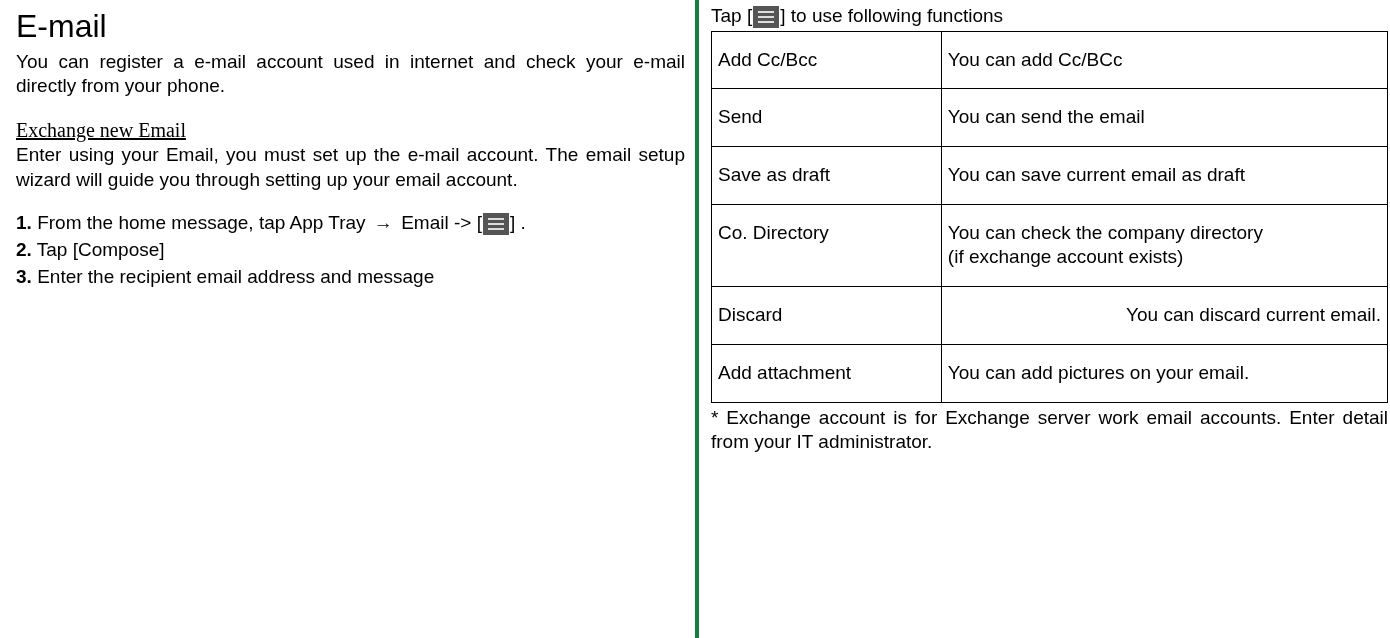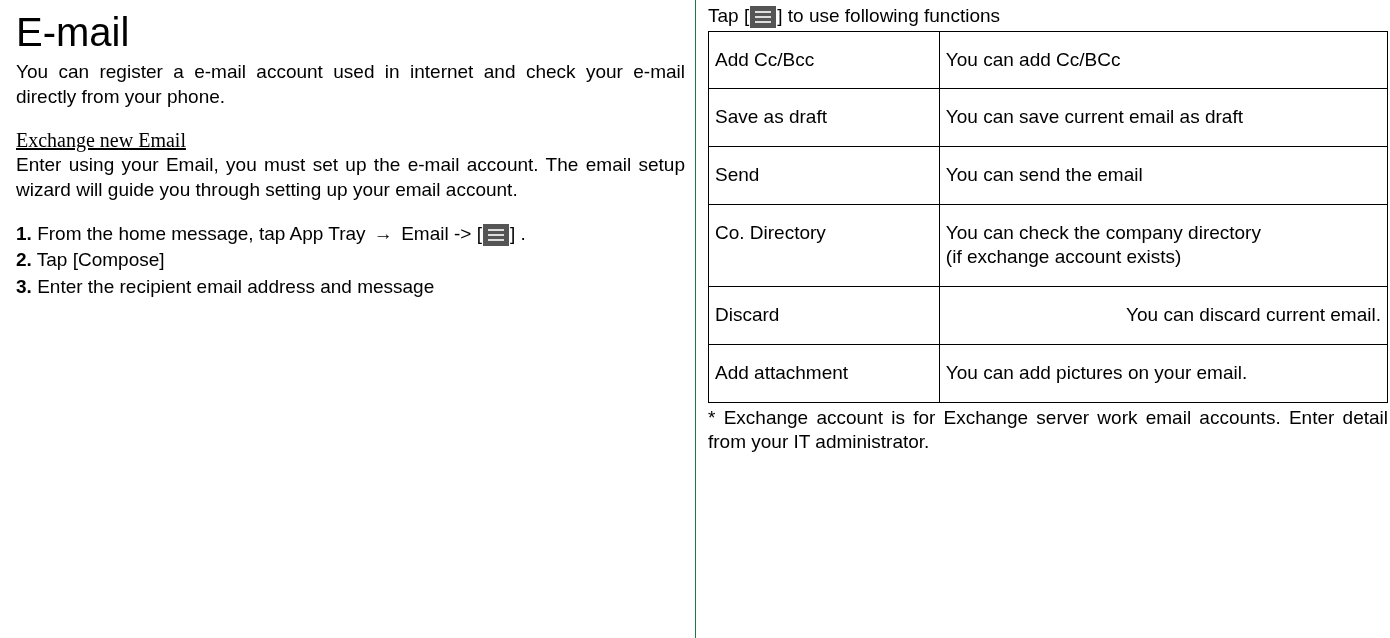--- a/index.html
+++ b/index.html
@@ -19,26 +19,26 @@
     }
     .col {
       width: 695px;
       padding: 4px 10px 4px 16px;
       position: relative;
     }
     .col-left {
       border: none;
     }
     .col-right {
-      border-left: 1px solid #15803d;
+      border-left: 4px solid #15803d;
       padding-left: 12px;
       padding-right: 2px;
     }
     .main-title {
-      font-size: 40px;
+      font-size: 32px;
       font-weight: normal;
       margin-top: 2px;
       margin-bottom: 2px;
     }
     .intro {
       text-align: justify;
       margin-bottom: 18px;
     }
     .section-title {
       font-family: Georgia, 'Times New Roman', serif;
@@ -127,26 +127,26 @@
   <div class="tap-line">
     <span>Tap [</span><span class="menu-icon"></span><span>] to use following functions</span>
   </div>
   <table>
     <tbody id="fn-table-body">
     <tr>
           <td>Add Cc/Bcc</td>
           <td style="white-space: pre-line; margin-left: 18px;">You can add Cc/BCc</td>
         </tr>
         <tr>
+          <td>Send</td>
+          <td style="white-space: pre-line;">You can send the email</td>
+        </tr>
+        <tr>
           <td>Save as draft</td>
           <td style="white-space: pre-line;">You can save current email as draft</td>
-        </tr>
-        <tr>
-          <td>Send</td>
-          <td style="white-space: pre-line;">You can send the email</td>
         </tr>
         <tr>
           <td>Co. Directory</td>
           <td style="white-space: pre-line; margin-top: 18px;">You can check the company directory
 (if exchange account exists)</td>
         </tr>
         <tr>
           <td>Discard</td>
           <td style="white-space: pre-line; text-align: right;">You can discard current email.</td>
         </tr>

